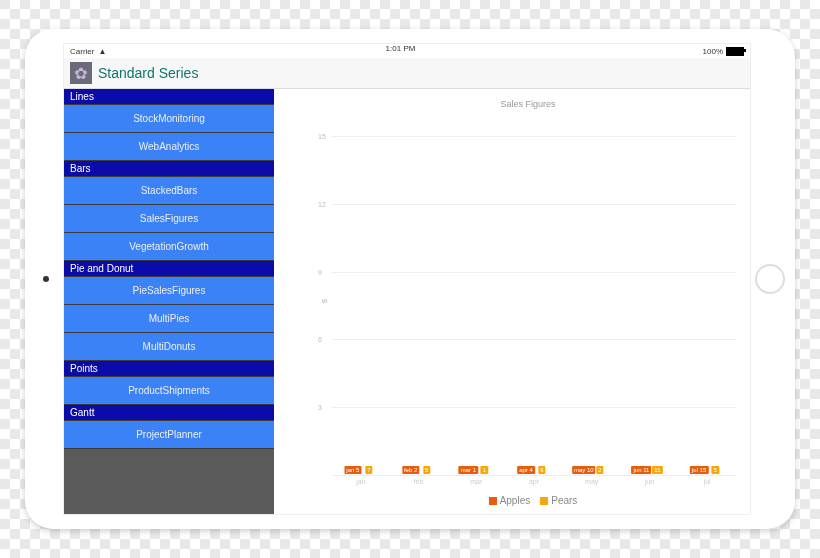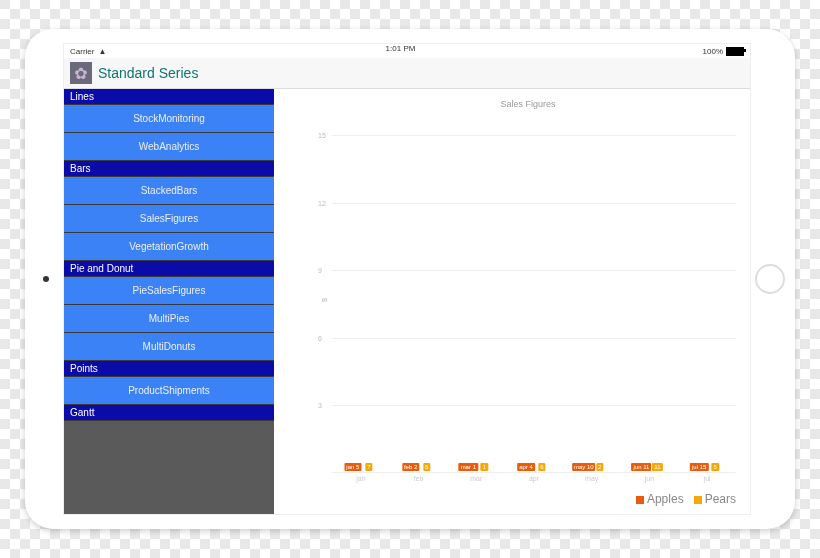--- a/index.html
+++ b/index.html
@@ -31,21 +31,21 @@
   .bars { position:absolute; left:0; right:0; top:0; bottom:14px; display:flex; align-items:flex-end; }
   .group { flex:1; display:flex; align-items:flex-end; justify-content:center; gap:2px; position:relative; }
   .bar { width:14px; position:relative; }
   .bar.apples { background:#e85d0b; }
   .bar.pears { background:#f6a80b; }
   .bar .lbl { position:absolute; bottom:100%; left:50%; transform:translateX(-50%); font-size:6px; color:#fff; white-space:nowrap; padding:1px 2px; border-radius:1px; margin-bottom:1px; }
   .bar.apples .lbl { background:#e85d0b; }
   .bar.pears .lbl { background:#f6a80b; }
   .xaxis { position:absolute; left:0; right:0; bottom:0; height:14px; display:flex; }
   .xcat { flex:1; text-align:center; font-size:7px; color:#ccc; border-top:1px solid #eee; padding-top:2px; }
-  .legend { text-align:right; font-size:12px; color:#888; padding:6px 0 0; }
+  .legend { text-align:center; font-size:10px; color:#888; padding:6px 0 0; }
   .legend span.sw { display:inline-block; width:8px; height:8px; vertical-align:middle; margin:0 3px 0 10px; }
 </style>
 </head>
 <body>
 
 <div class="device">
   <div class="camera"></div>
   <div class="home-btn"></div>
   <div class="screen">
 
@@ -77,20 +77,21 @@
           <div class="item">StackedBars</div>
           <div class="item">SalesFigures</div>
           <div class="item">VegetationGrowth</div>
           <div class="section">Pie and Donut</div>
           <div class="item">PieSalesFigures</div>
           <div class="item">MultiPies</div>
           <div class="item">MultiDonuts</div>
           <div class="section">Points</div>
           <div class="item">ProductShipments</div>
           <div class="section">Gantt</div>
+          <div class="item">ProjectPlanner</div>
         </div>
       <div class="chart-pane">
         <div class="chart-title">Sales Figures</div>
         <div class="chart-area">
           <div class="ylabel">$</div>
           <div class="plot" id="plot">
             <div class="bars" id="bars">
                 <div class="group">
                   <div class="bar apples" style="height: 31.25%;">
                     <div class="lbl">jan 5</div>

